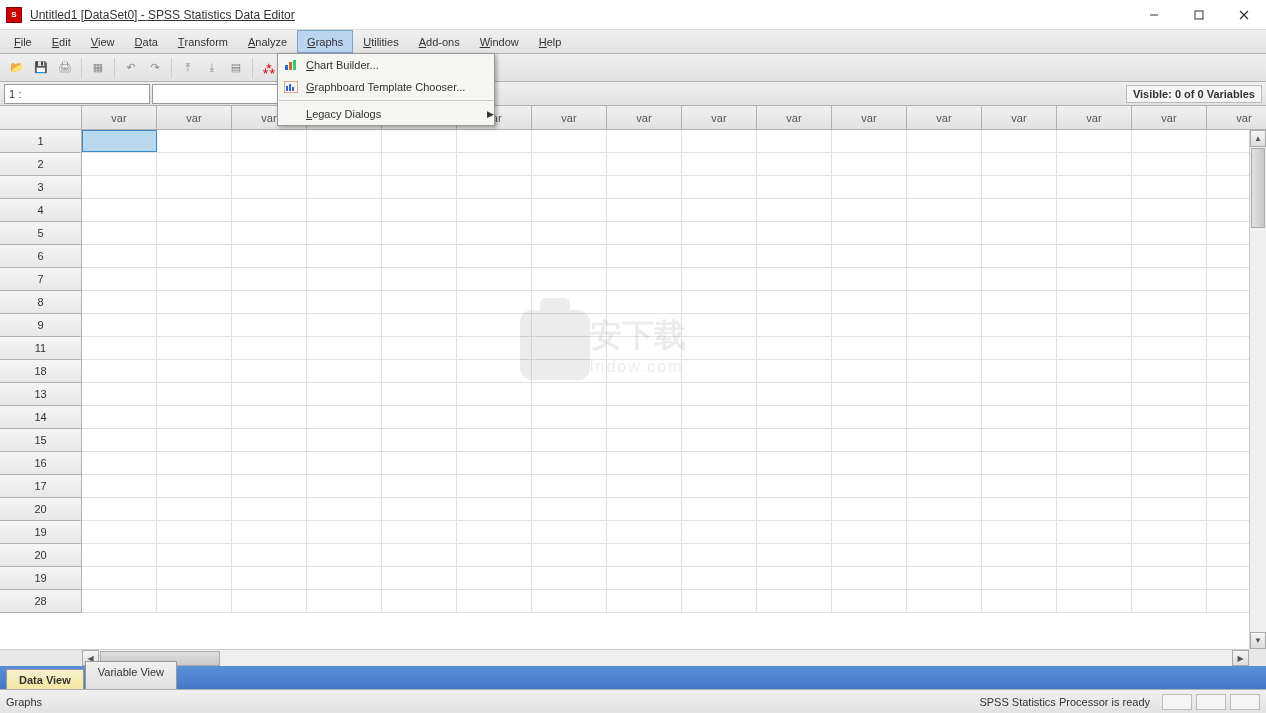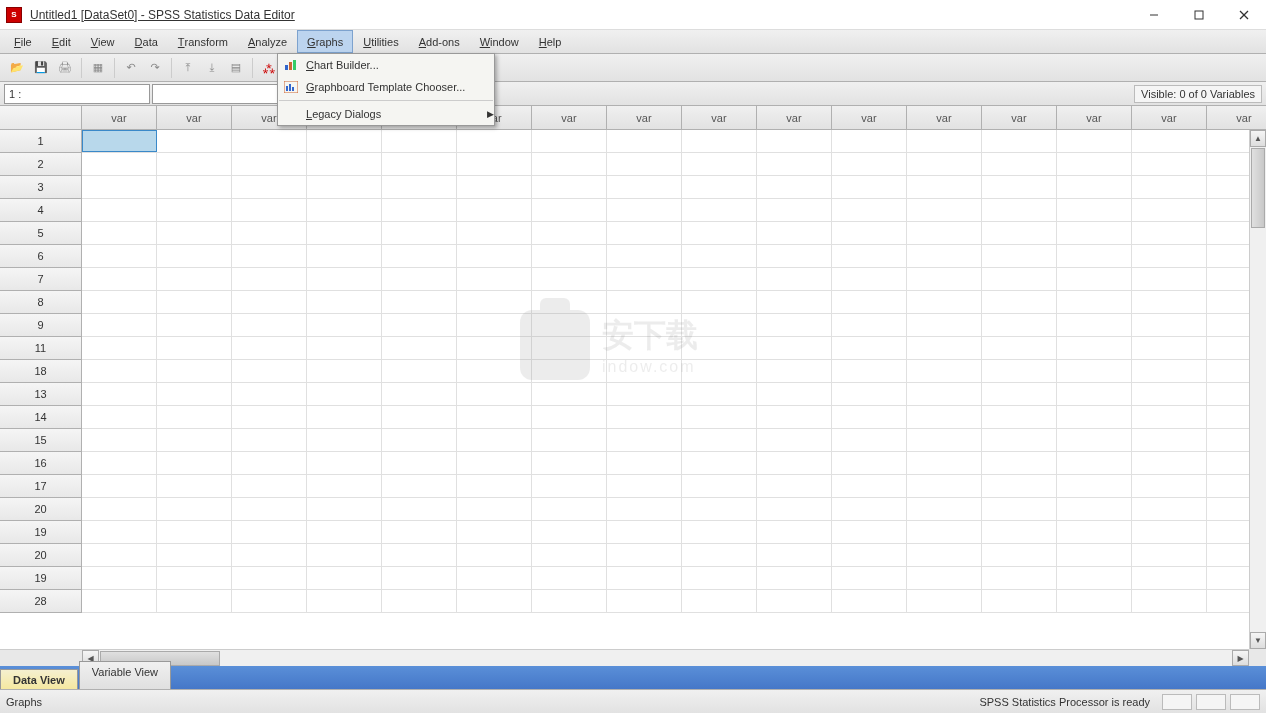--- a/index.html
+++ b/index.html
@@ -17,21 +17,21 @@
 .menu-item .ul { text-decoration: underline; }
 
 .toolbar { height: 28px; background: linear-gradient(#f0f0f0, #e2e2e2); border-bottom: 1px solid #b0b0b0; display: flex; align-items: center; padding-left: 6px; gap: 2px; }
 .tb-btn { width: 22px; height: 22px; display: flex; align-items: center; justify-content: center; border: 1px solid transparent; cursor: pointer; color: #888; }
 .tb-btn.enabled { color: #d97b0d; }
 .tb-sep { width: 1px; height: 20px; background: #ccc; margin: 0 3px; }
 
 .addrbar { height: 24px; background: linear-gradient(#f0f0f0, #e2e2e2); border-bottom: 1px solid #b0b0b0; display: flex; align-items: center; }
 .addr-cell { width: 146px; height: 20px; background: #fff; border: 1px solid #999; margin-left: 4px; padding: 0 4px; display: flex; align-items: center; color: #333; }
 .addr-input { flex: 1; max-width: 340px; height: 20px; background: #fff; border: 1px solid #999; margin-left: 2px; }
-.visible-var { margin-left: auto; margin-right: 4px; color: #333; padding: 2px 6px; border: 1px solid #bbb; background: #f5f5f5; }
+.visible-var { margin-left: auto; margin-right: 4px; color: #333; padding: 2px 6px; border: 1px solid #bbb; background: #f5f5f5; font-weight: bold; }
 
 .grid-area { position: absolute; top: 106px; left: 0; right: 0; bottom: 47px; background: #fff; overflow: hidden; }
 .col-headers { height: 24px; display: flex; background: linear-gradient(#f0f0f0, #e2e2e2); border-bottom: 1px solid #b0b0b0; }
 .corner { width: 82px; border-right: 1px solid #b0b0b0; background: linear-gradient(#f5f5f5, #e8e8e8); flex-shrink: 0; }
 .col-head { width: 75px; border-right: 1px solid #b0b0b0; display: flex; align-items: center; justify-content: center; color: #555; flex-shrink: 0; }
 .rows-container { position: absolute; top: 24px; left: 0; right: 17px; bottom: 17px; overflow: hidden; }
 .row { height: 23px; display: flex; border-bottom: 1px solid #e0e0e0; }
 .row-head { width: 82px; border-right: 1px solid #b0b0b0; background: linear-gradient(#f5f5f5, #e8e8e8); display: flex; align-items: center; justify-content: center; color: #333; flex-shrink: 0; border-bottom: 1px solid #b0b0b0; margin-bottom: -1px; }
 .cell { width: 75px; border-right: 1px solid #e0e0e0; flex-shrink: 0; }
 .cell.selected { background: #b8d8eb; border: 1px solid #3a89c9; }
@@ -39,38 +39,38 @@
 .vscroll { position: absolute; top: 24px; right: 0; bottom: 17px; width: 17px; background: #f0f0f0; border-left: 1px solid #ccc; }
 .vscroll-btn { height: 17px; background: linear-gradient(#f5f5f5, #ddd); border: 1px solid #aaa; display: flex; align-items: center; justify-content: center; font-size: 8px; color: #555; cursor: pointer; }
 .vscroll-thumb { height: 80px; background: linear-gradient(90deg, #e0e0e0, #c8c8c8); border: 1px solid #aaa; margin: 1px; }
 .hscroll { position: absolute; bottom: 0; left: 82px; right: 17px; height: 17px; background: #f0f0f0; border-top: 1px solid #ccc; display: flex; }
 .hscroll-btn { width: 17px; background: linear-gradient(#f5f5f5, #ddd); border: 1px solid #aaa; display: flex; align-items: center; justify-content: center; font-size: 8px; color: #555; cursor: pointer; }
 .hscroll-track { flex: 1; position: relative; }
 .hscroll-thumb { width: 120px; height: 15px; background: linear-gradient(#e0e0e0, #c8c8c8); border: 1px solid #aaa; margin: 1px; }
 .hscroll-spacer { position: absolute; bottom: 0; left: 0; width: 82px; height: 17px; background: #e8e8e8; border-top: 1px solid #ccc; }
 .scroll-corner { position: absolute; bottom: 0; right: 0; width: 17px; height: 17px; background: #e8e8e8; }
 
-.view-tabs { position: absolute; bottom: 24px; left: 0; right: 0; height: 23px; background: linear-gradient(#5a8fd8, #4577c8); display: flex; align-items: flex-end; }
+.view-tabs { position: absolute; bottom: 24px; left: 0; right: 0; height: 23px; background: linear-gradient(#5a8fd8, #4577c8); display: flex; align-items: flex-end; padding-left: 6px; }
 .view-tab { padding: 4px 12px; background: linear-gradient(#f5f0d0, #f5e8a0); border: 1px solid #999; border-bottom: none; border-radius: 0 0 0 0; margin-right: 1px; cursor: pointer; font-weight: bold; color: #333; height: 20px; }
 .view-tab.inactive { background: linear-gradient(#f0f0f0, #e0e0e0); font-weight: normal; height: 28px; }
 
 .statusbar { position: absolute; bottom: 0; left: 0; right: 0; height: 24px; background: linear-gradient(#f0f0f0, #e2e2e2); border-top: 1px solid #b0b0b0; display: flex; align-items: center; padding: 0 6px; color: #333; }
 .status-text { flex: 1; }
 .status-proc { margin-right: 8px; }
 .status-box { width: 30px; height: 16px; border: 1px solid #bbb; margin-left: 4px; background: #f5f5f5; }
 
 .dropdown { position: absolute; top: 53px; left: 277px; width: 218px; background: #f5f5f2; border: 1px solid #999; box-shadow: 2px 2px 4px rgba(0,0,0,0.3); z-index: 100; }
 .dd-item { height: 22px; display: flex; align-items: center; padding: 0 0 0 4px; cursor: pointer; }
 .dd-icon { width: 18px; height: 16px; margin-right: 6px; display: flex; align-items: center; justify-content: center; }
 .dd-text { flex: 1; color: #333; }
 .dd-text .ul { text-decoration: underline; }
 .dd-sep { height: 1px; background: #ccc; margin: 2px 1px; }
 .dd-arrow { font-size: 9px; color: #333; }
 
-.watermark { position: absolute; top: 310px; left: 520px; opacity: 0.15; pointer-events: none; display: flex; align-items: center; gap: 12px; justify-content: flex-end; }
+.watermark { position: absolute; top: 310px; left: 520px; opacity: 0.15; pointer-events: none; display: flex; align-items: center; gap: 0; justify-content: flex-end; }
 .wm-icon { width: 70px; height: 70px; background: #888; border-radius: 12px; position: relative; }
 .wm-icon::before { content: ""; position: absolute; top: -12px; left: 20px; width: 30px; height: 16px; background: #888; border-radius: 6px 6px 0 0; }
 .wm-text { font-size: 32px; color: #888; font-weight: bold; }
 .wm-sub { font-size: 16px; color: #888; letter-spacing: 2px; }
 </style>
 </head>
 <body>
 
 <div class="titlebar">
   <div class="titlebar-icon">S</div>

